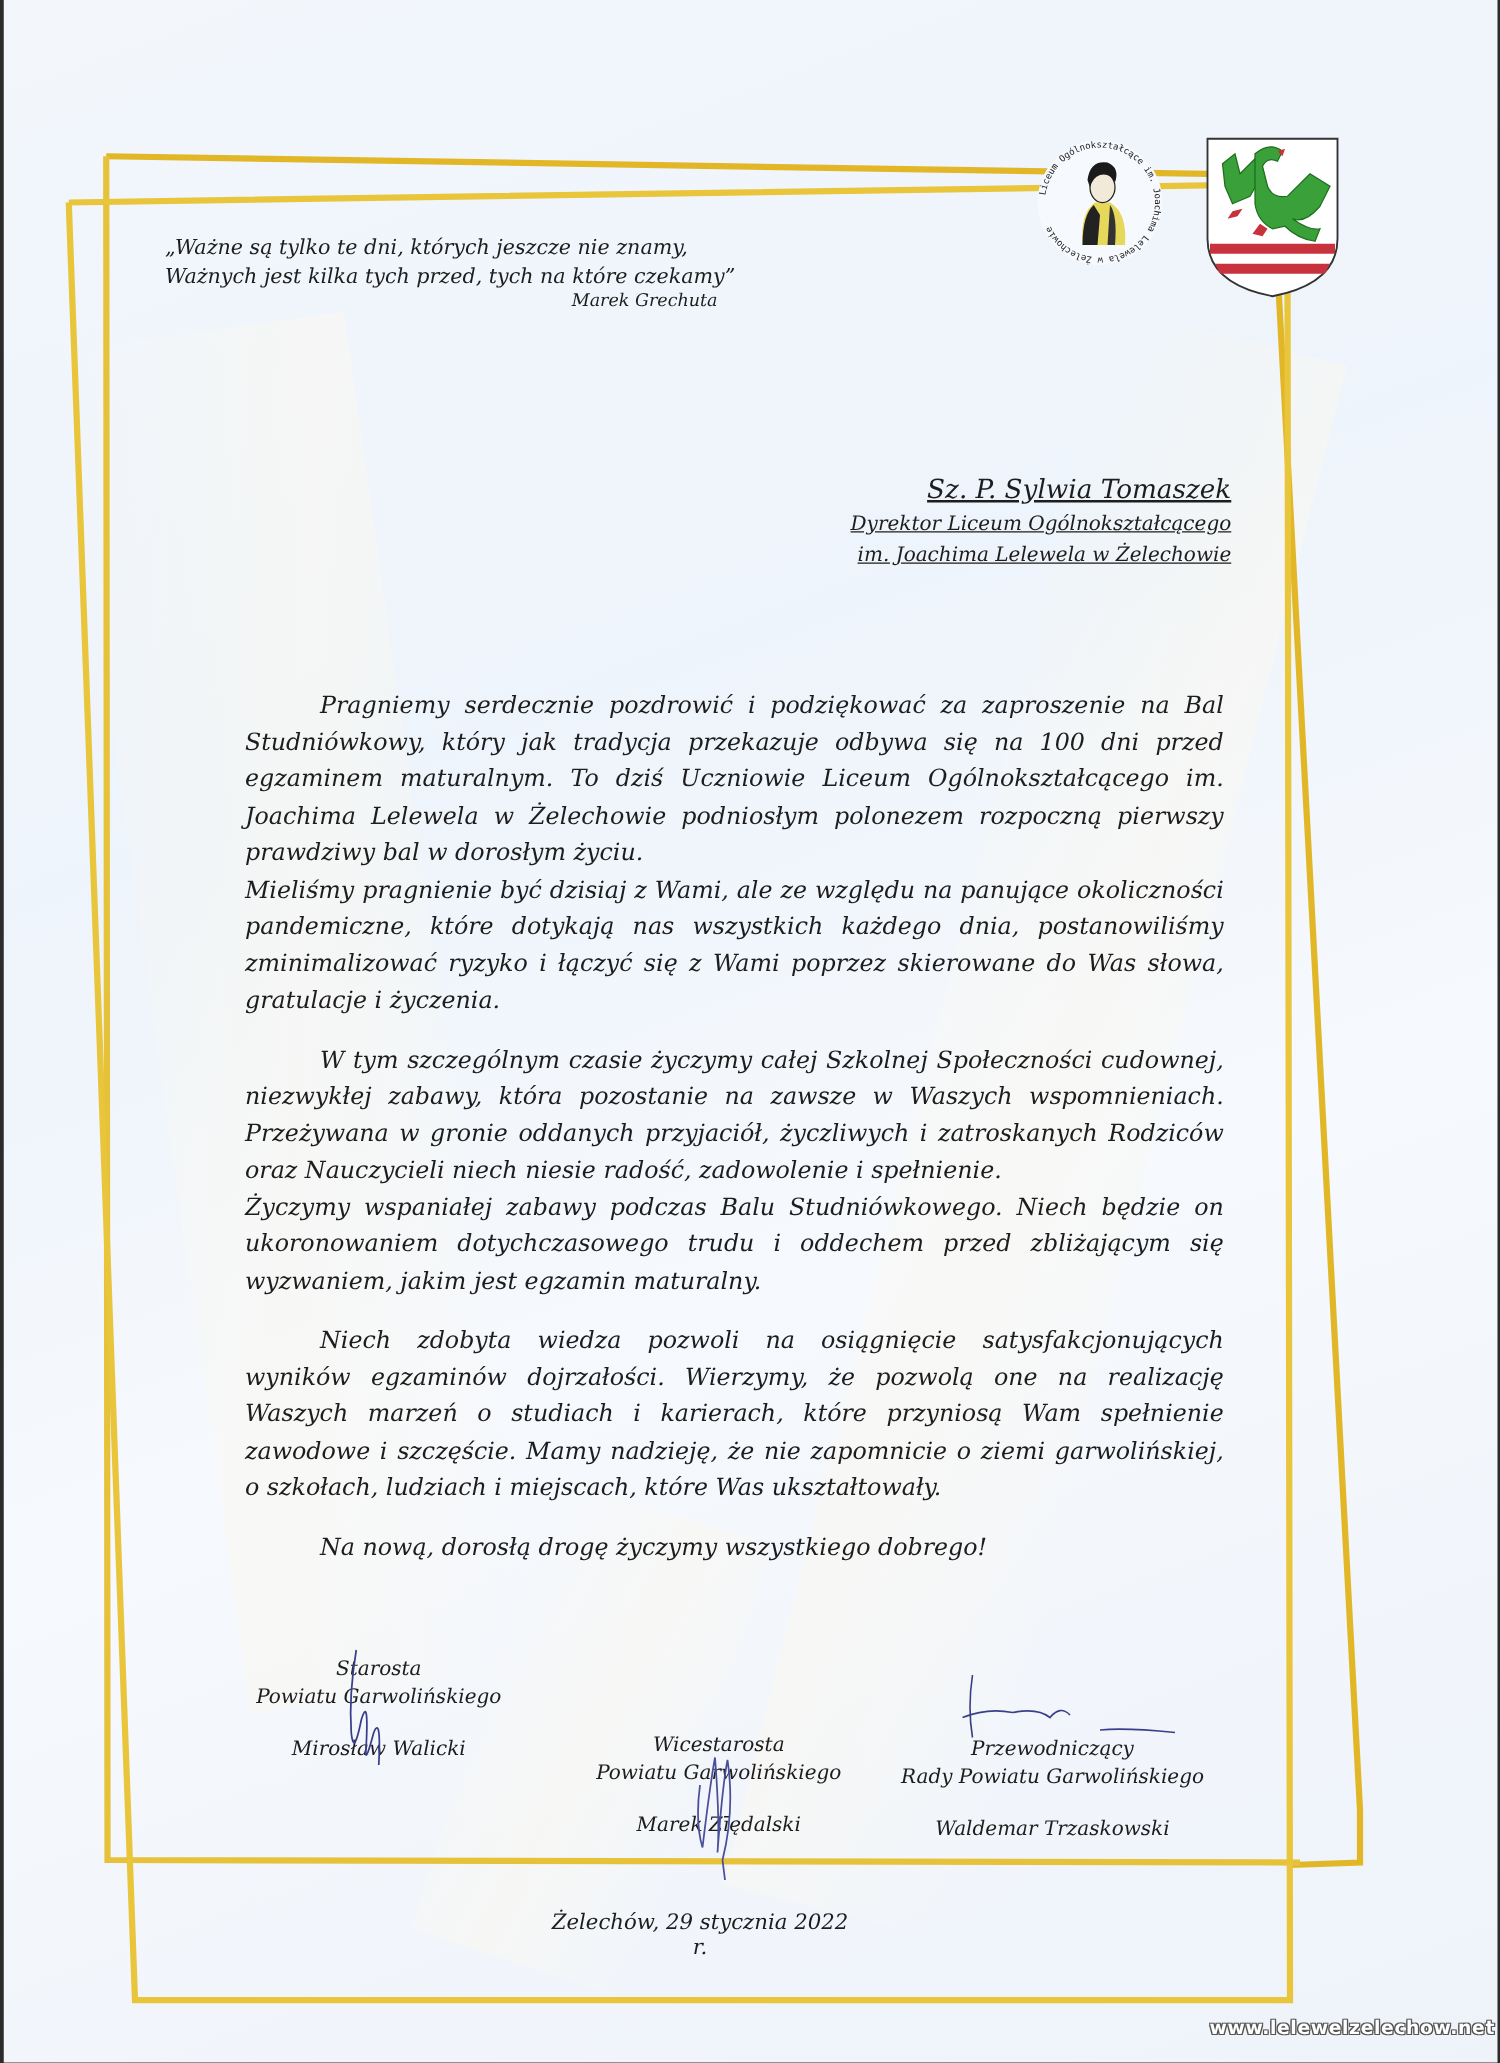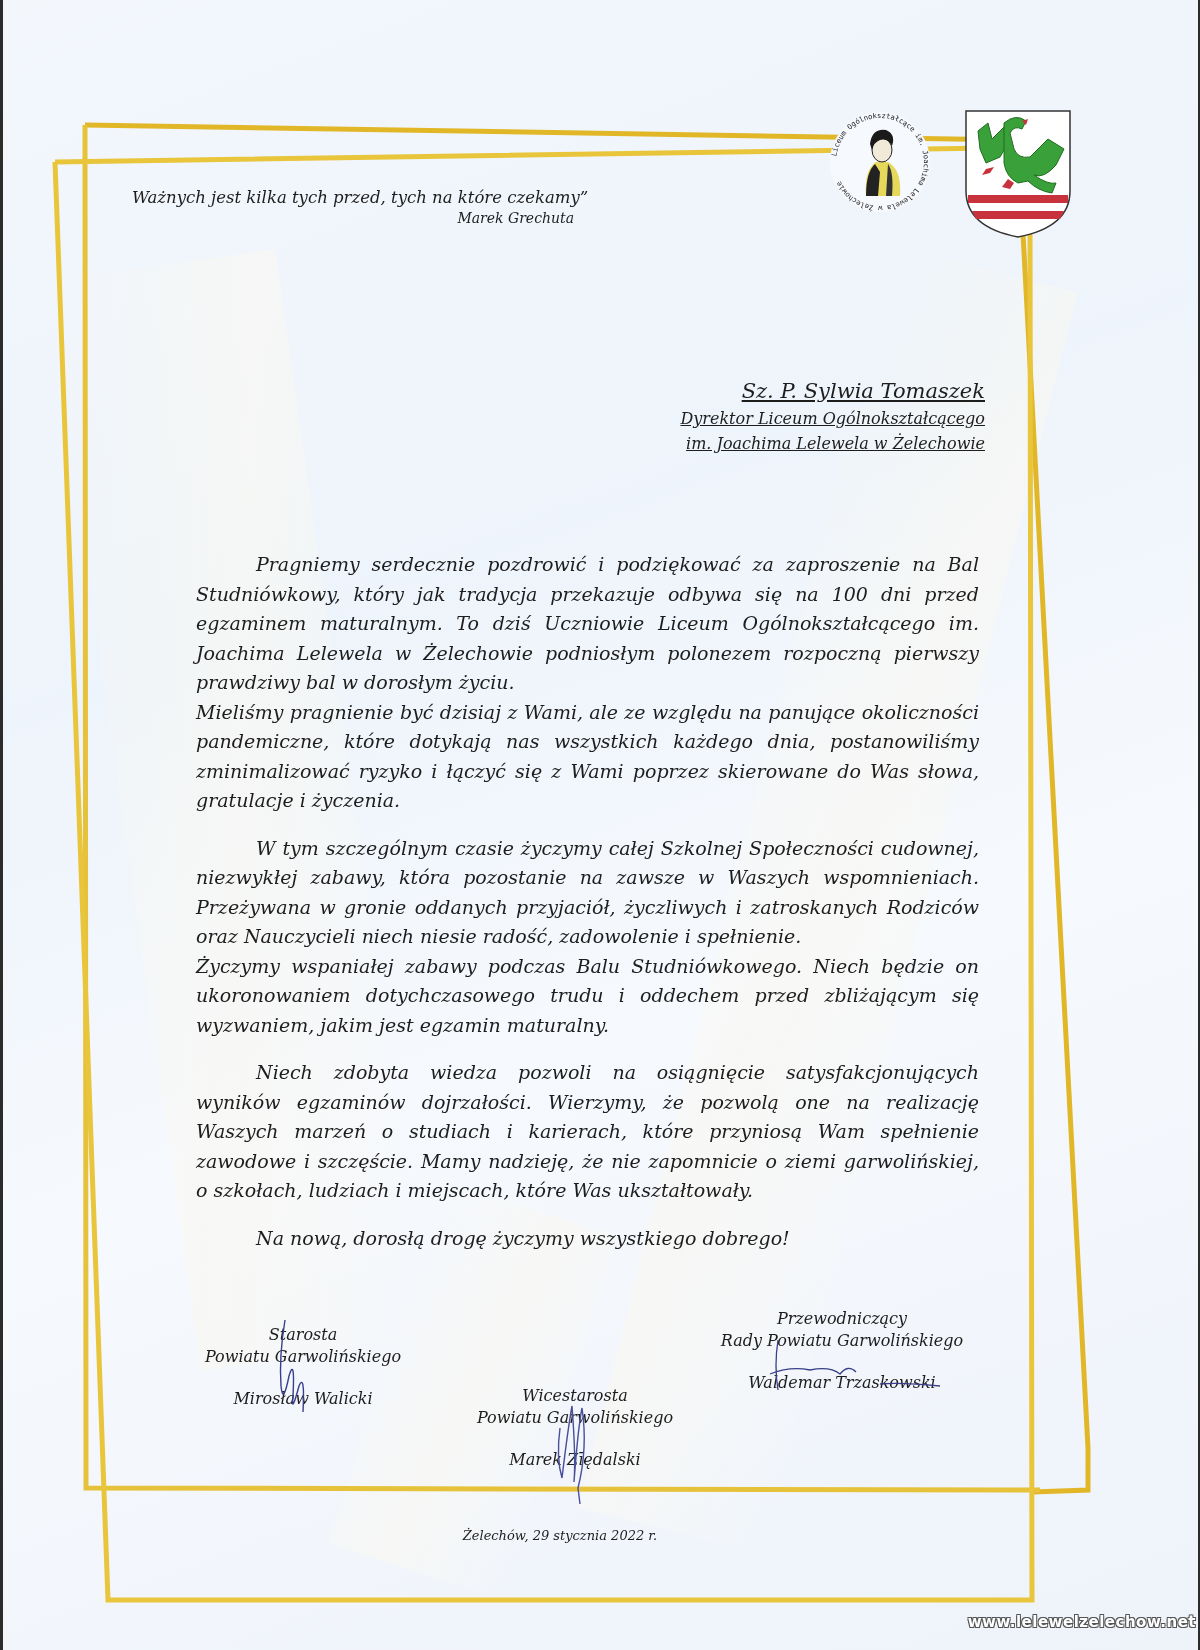--- a/index.html
+++ b/index.html
@@ -46,27 +46,27 @@
   .body p { margin: 0; }
   .body p.indent { text-indent: 60px; }
   .body p.gap { margin-top: 18px; }
 
   .sig {
     position: absolute; text-align: center; font-size: 16px; line-height: 22px;
   }
   .sig .nm { margin-top: 20px; }
   .sig-starosta { left: 188px; top: 1324px; width: 230px; }
   .sig-wice { left: 460px; top: 1385px; width: 230px; }
-  .sig-przew { left: 702px; top: 1308px; width: 280px; }
+  .sig-przew { left: 702px; top: 1388px; width: 280px; }
 
   .pen { position: absolute; pointer-events: none; }
 
   .place-date {
     position: absolute; left: 440px; top: 1528px; width: 240px; text-align: center;
-    font-size: 13px;
+    font-size: 17px;
   }
   .watermark {
     position: absolute; right: 4px; bottom: 19px;
     font-family: "DejaVu Sans", sans-serif; font-size: 15px; font-weight: bold;
     color: #ffffff; letter-spacing: 0.5px;
     text-shadow: -1px -1px 0 #555, 1px -1px 0 #555, -1px 1px 0 #555, 1px 1px 0 #555;
   }
 </style>
 </head>
 <body>
@@ -77,20 +77,21 @@
   <div class="sheen s3"></div>
 </div>
 
 <svg class="frame" width="1200" height="1650">
   <polyline points="85,125 1018,140 1088,1448 1088,1490 1032,1492" fill="none" stroke="#e1b728" stroke-width="5"></polyline>
   <polyline points="85,125 86,1488 1040,1490" fill="none" stroke="#e6c23a" stroke-width="5"></polyline>
   <polyline points="55,162 990,148 1030,215 1032,1600 108,1600 55,162" fill="none" stroke="#e8c53b" stroke-width="5"></polyline>
 </svg>
 
 <div class="quote italic">
+  <div>„Ważne są tylko te dni, których jeszcze nie znamy,</div>
   <div>Ważnych jest kilka tych przed, tych na które czekamy”</div>
   <div class="author">Marek Grechuta</div>
 </div>
 
 <svg class="logo-school" viewBox="0 0 104 104">
   <defs>
     <path id="sealArc" d="M52,52 m-44,0 a44,44 0 1,1 88,0 a44,44 0 1,1 -88,0"></path>
   </defs>
   <circle cx="52" cy="52" r="50" fill="#f6f9fd"></circle>
   <text font-size="7.2" fill="#222" font-family="DejaVu Sans Mono, monospace">

